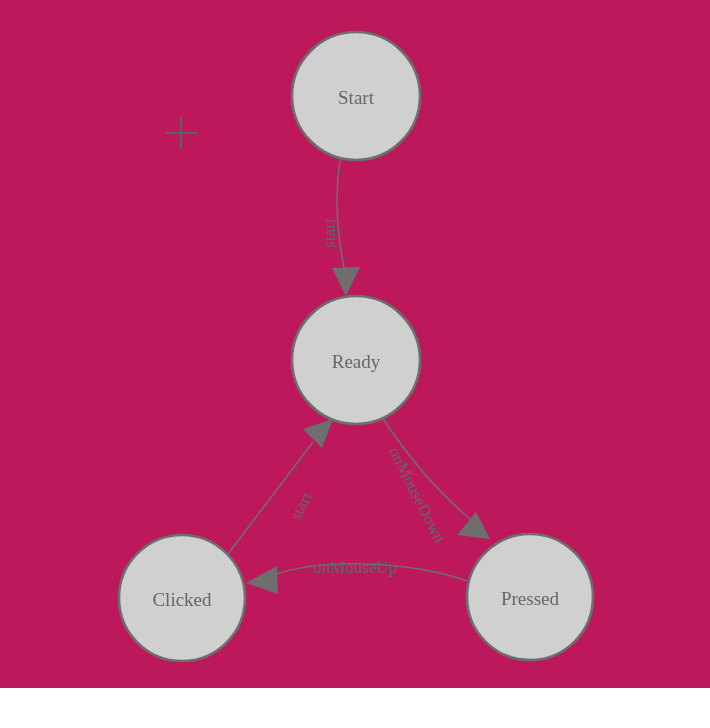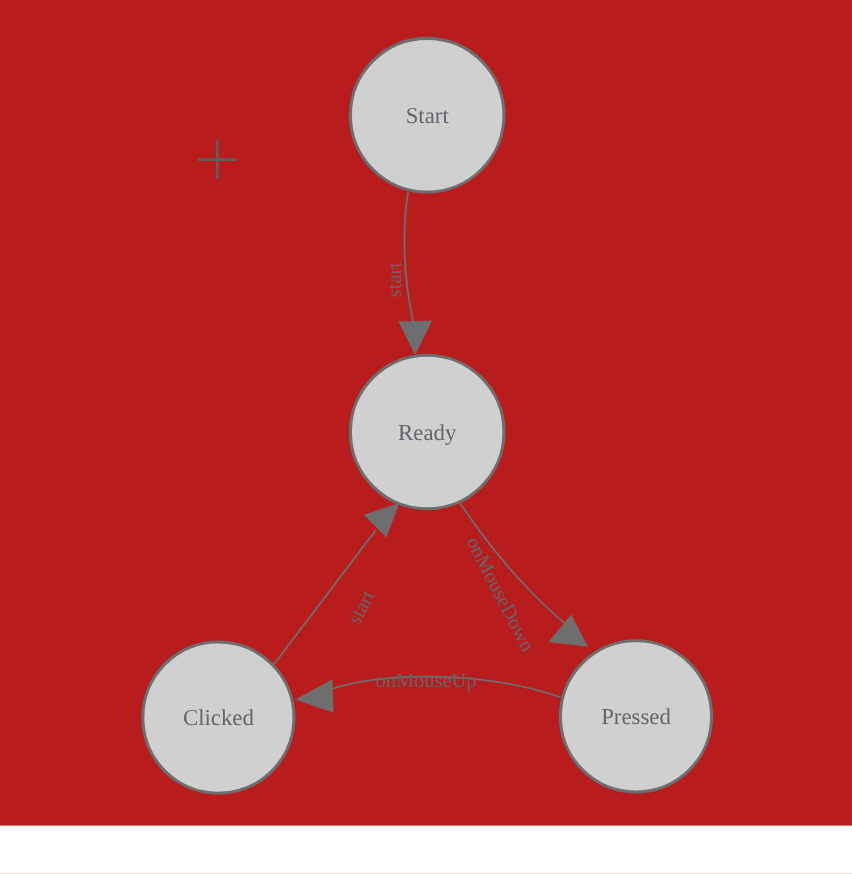--- a/index.html
+++ b/index.html
@@ -10,21 +10,21 @@
   body {
     width: 710px;
     height: 728px;
     overflow: hidden;
     font-family: "Liberation Serif", "DejaVu Serif", serif;
   }
   #canvas-wrap {
     position: relative;
     width: 710px;
     height: 688px;
-    background: #b91c1c;
+    background: #be185d;
   }
   svg#diagram {
     display: block;
     width: 710px;
     height: 728px;
   }
   .node-circle {
     fill: #d0d0d0;
     stroke: #6e6e6e;
     stroke-width: 2.6;

